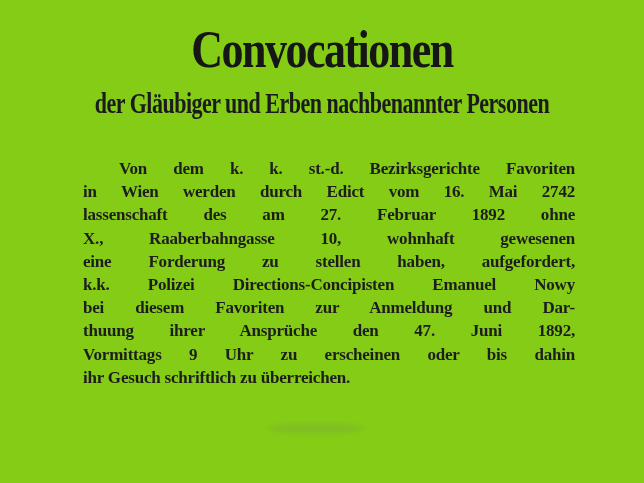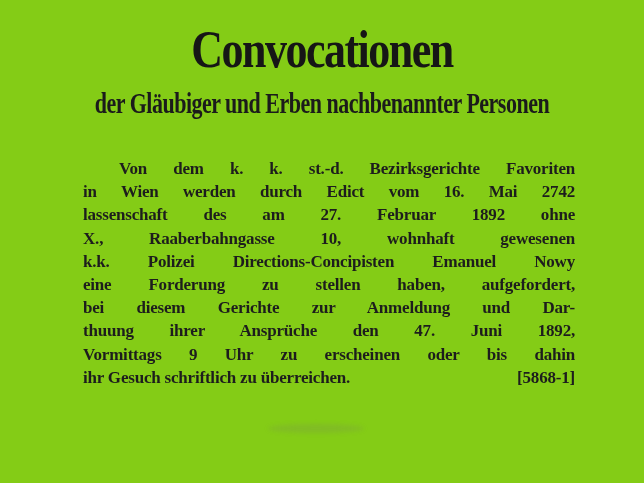--- a/index.html
+++ b/index.html
@@ -108,26 +108,25 @@
   <div class="masthead-title">Convocationen</div>
 
   <div class="masthead-subtitle">der Gläubiger und Erben nachbenannter Personen</div>
 
 
   <div class="notice-body">
     <div class="body-line indent">Von dem k. k. st.-d. Bezirksgerichte Favoriten</div>
     <div class="body-line">in Wien werden durch Edict vom 16. Mai 2742</div>
     <div class="body-line">lassenschaft des am 27. Februar 1892 ohne</div>
     <div class="body-line">X., Raaberbahngasse 10, wohnhaft gewesenen</div>
+    <div class="body-line">eine Forderung zu stellen haben, aufgefordert,</div>
     <div class="body-line">k.k. Polizei Directions-Concipisten Emanuel Nowy</div>
-    <div class="body-line">eine Forderung zu stellen haben, aufgefordert,</div>
-    <div class="body-line">bei diesem Gerichte zur Anmeldung und Dar-</div>
+    <div class="body-line">bei diesem Favoriten zur Anmeldung und Dar-</div>
     <div class="body-line">thuung ihrer Ansprüche den 47. Juni 1892,</div>
     <div class="body-line">Vormittags 9 Uhr zu erscheinen oder bis dahin</div>
     <div class="body-line last">
       <span>ihr Gesuch schriftlich zu überreichen.</span>
-      <span>[5868-1]</span>
     </div>
   </div>
 
   <div class="smudge"></div>
 
 </div>
 
 </body></html>

